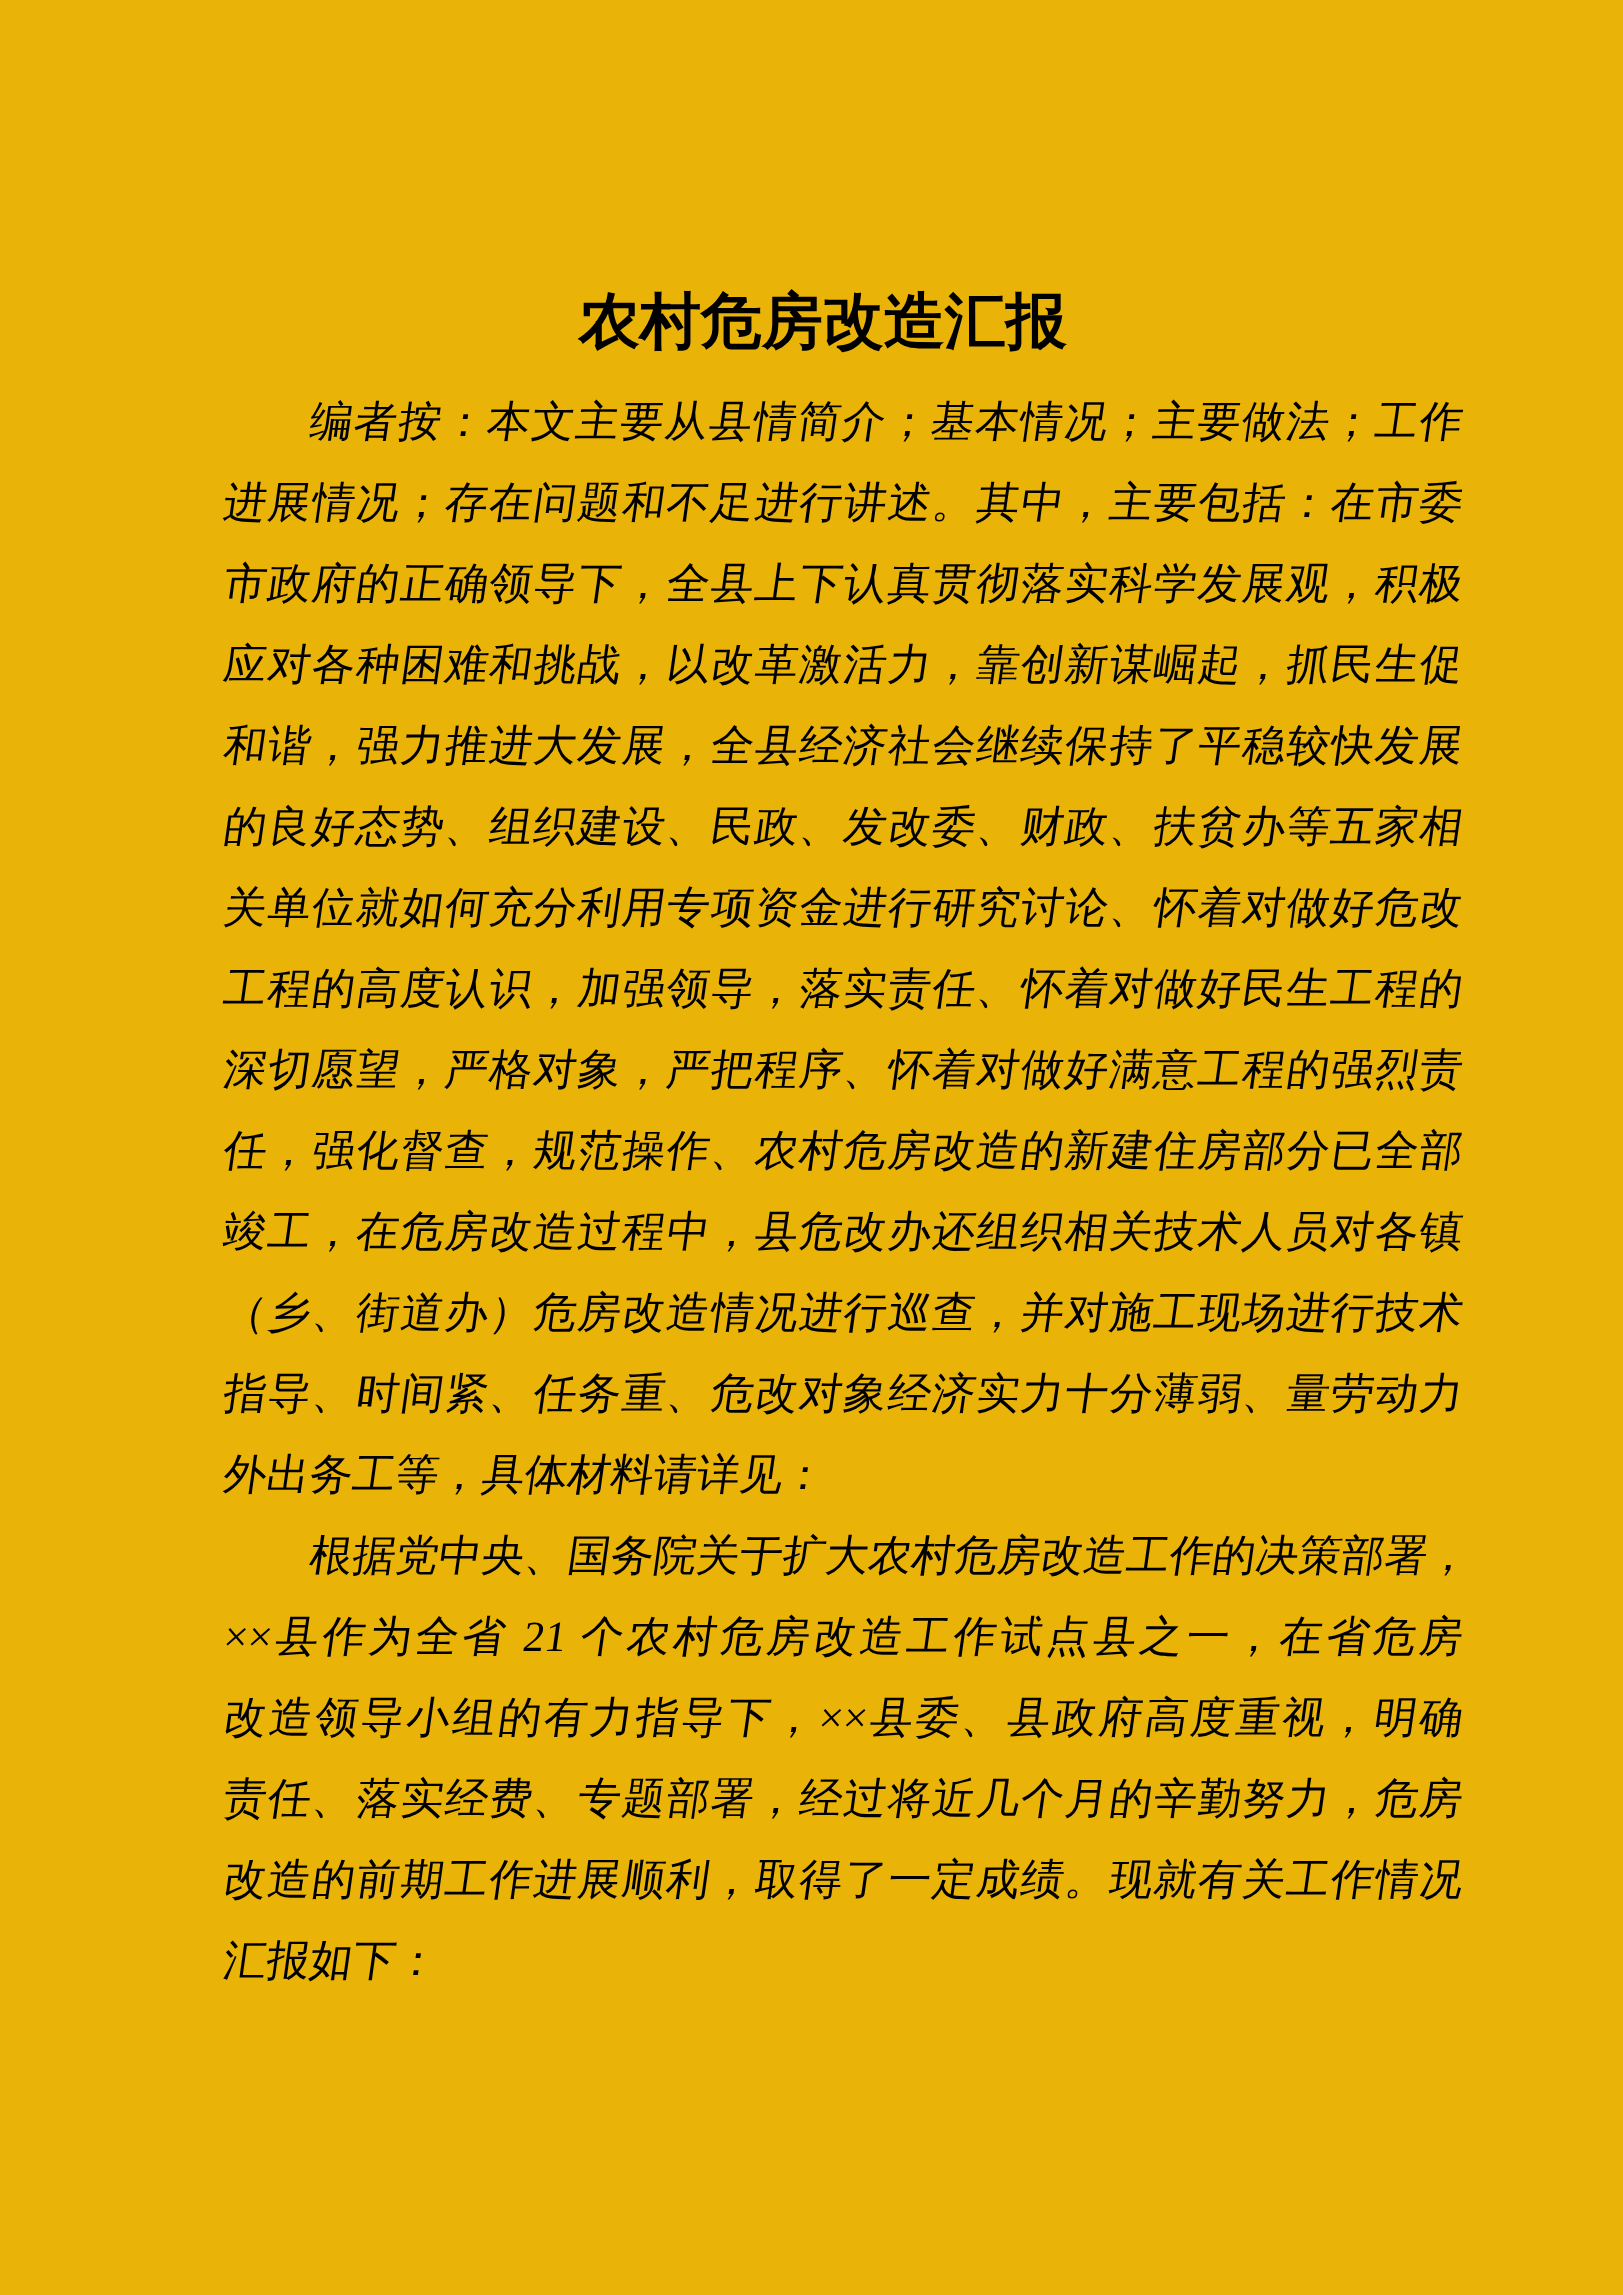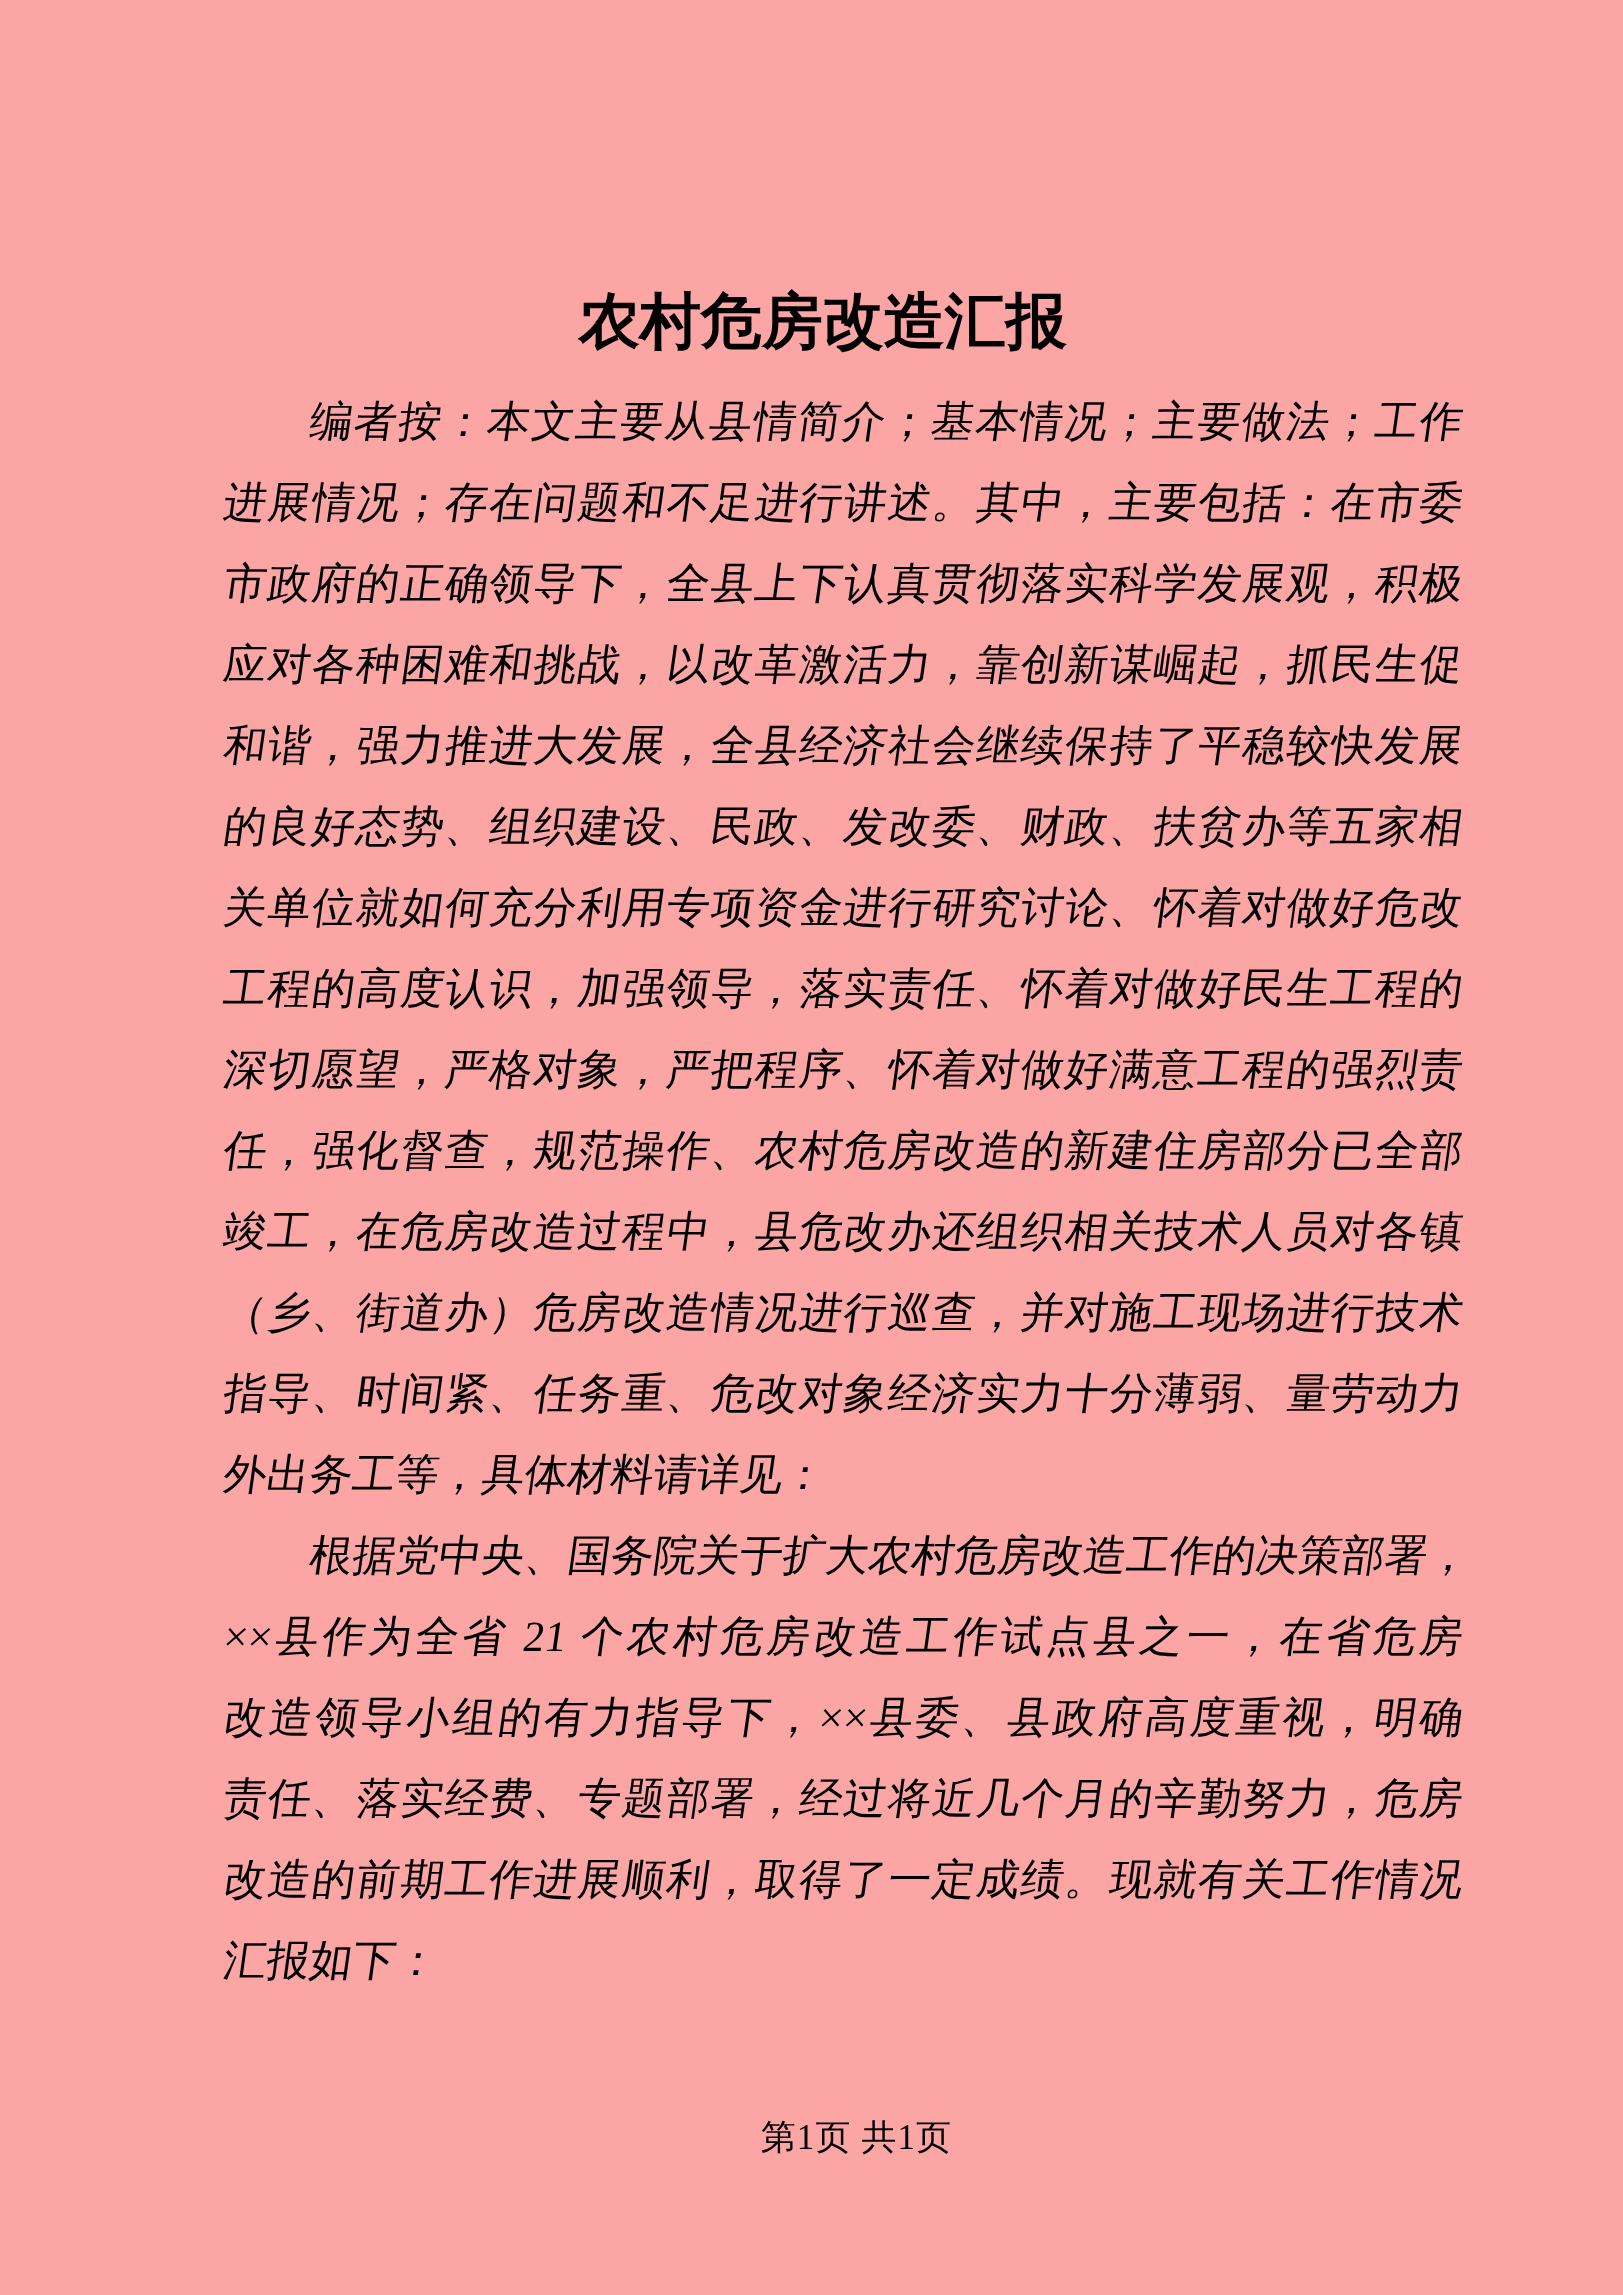--- a/index.html
+++ b/index.html
@@ -4,21 +4,21 @@
 <style>
   html, body {
     margin: 0;
     padding: 0;
     background: #ffffff;
   }
   .page {
     position: relative;
     width: 1623px;
     height: 2295px;
-    background: #fca5a5;
+    background: #eab308;
     color: #000000;
     font-family: "Liberation Serif", "DejaVu Serif", serif;
     overflow: hidden;
   }
   .title {
     position: absolute;
     top: 287px;
     left: 22.4px;
     right: 0;
     margin: 0;
@@ -95,18 +95,15 @@
       <div class="line first hang">根据党中央、国务院关于扩大农村危房改造工作的决策部署，</div>
       <div class="line">××县作为全省 21 个农村危房改造工作试点县之一，在省危房</div>
       <div class="line">改造领导小组的有力指导下，××县委、县政府高度重视，明确</div>
       <div class="line">责任、落实经费、专题部署，经过将近几个月的辛勤努力，危房</div>
       <div class="line">改造的前期工作进展顺利，取得了一定成绩。现就有关工作情况</div>
       <div class="line para-end">汇报如下：</div>
     </div>
 
   </div>
 
-  <div class="footer">
-    <span>第1页 共1页</span>
-  </div>
 
 </div>
 
 
 </body></html>

